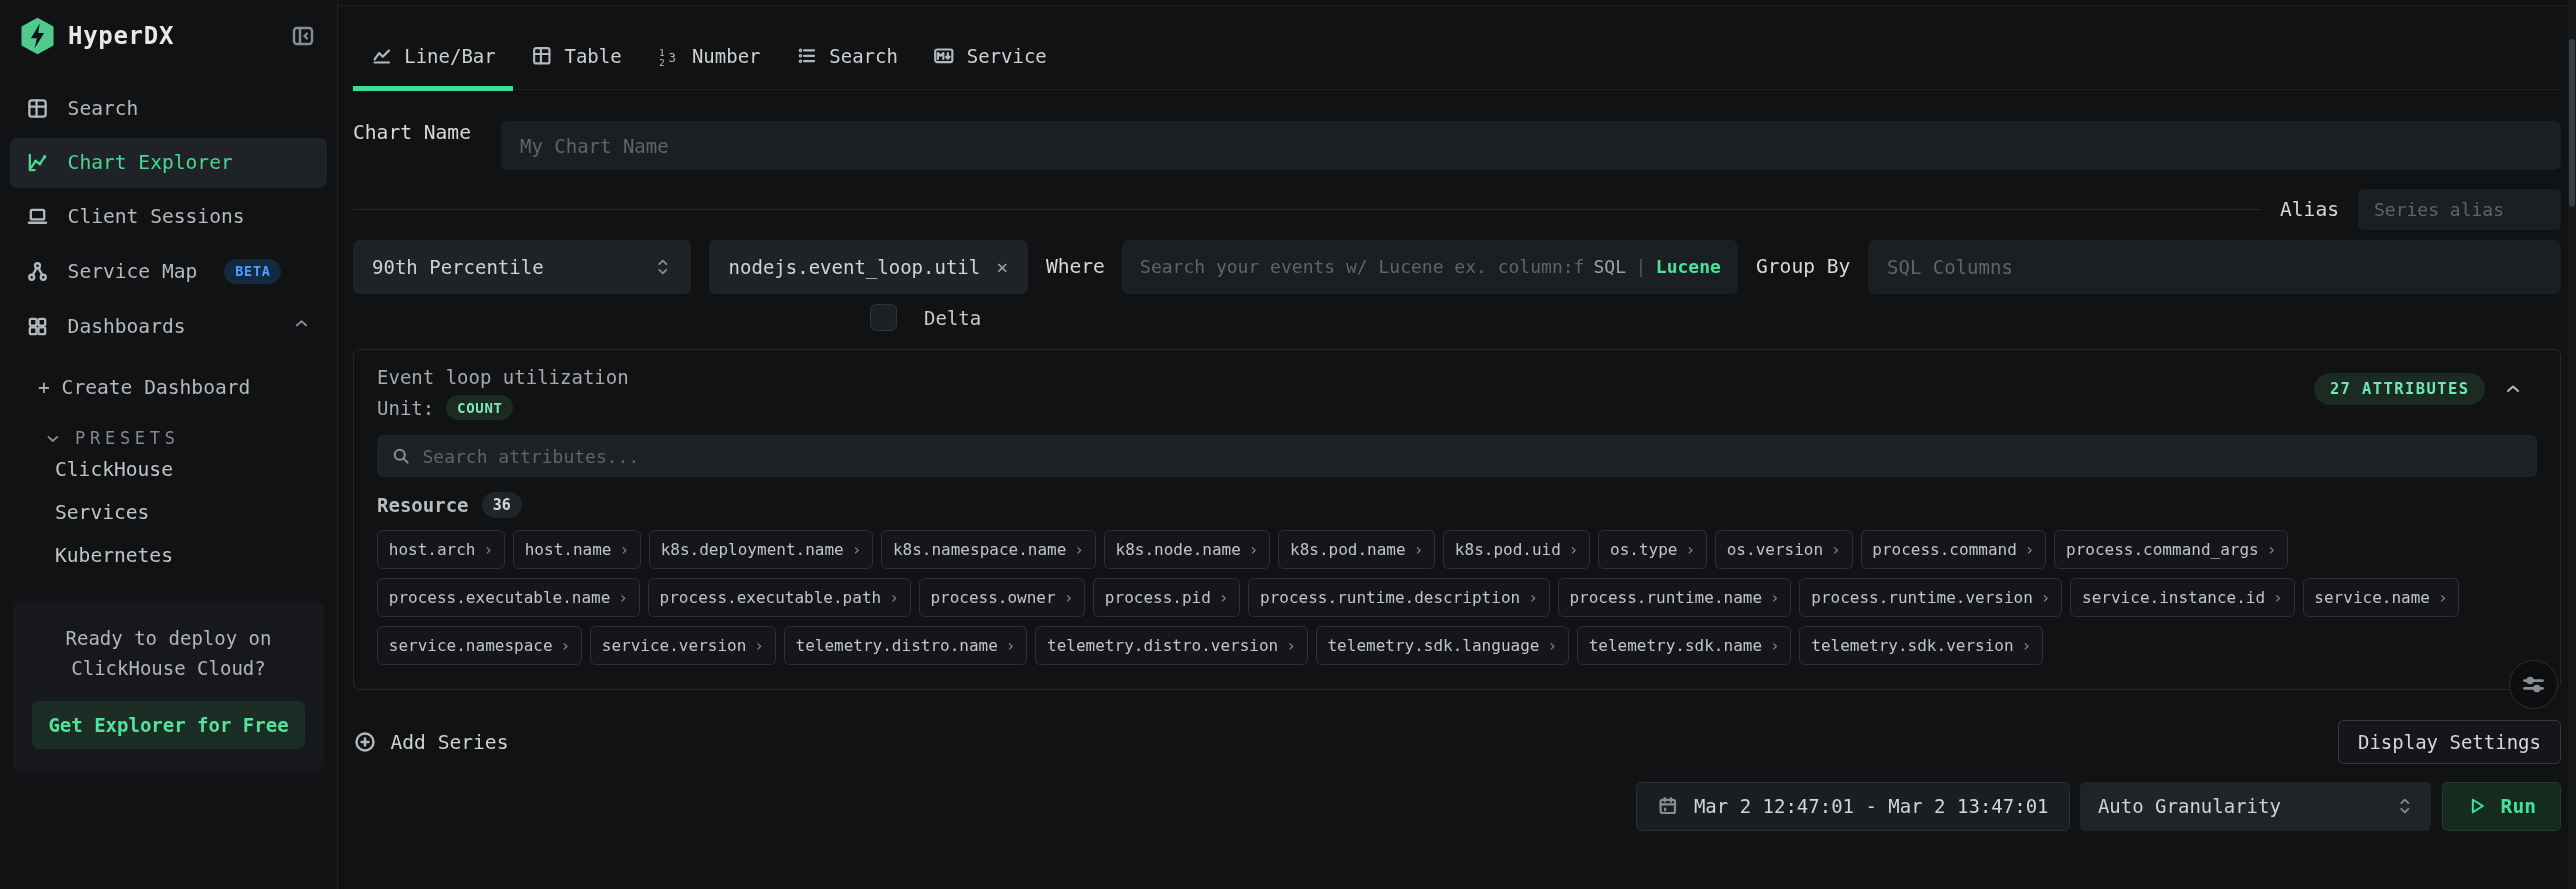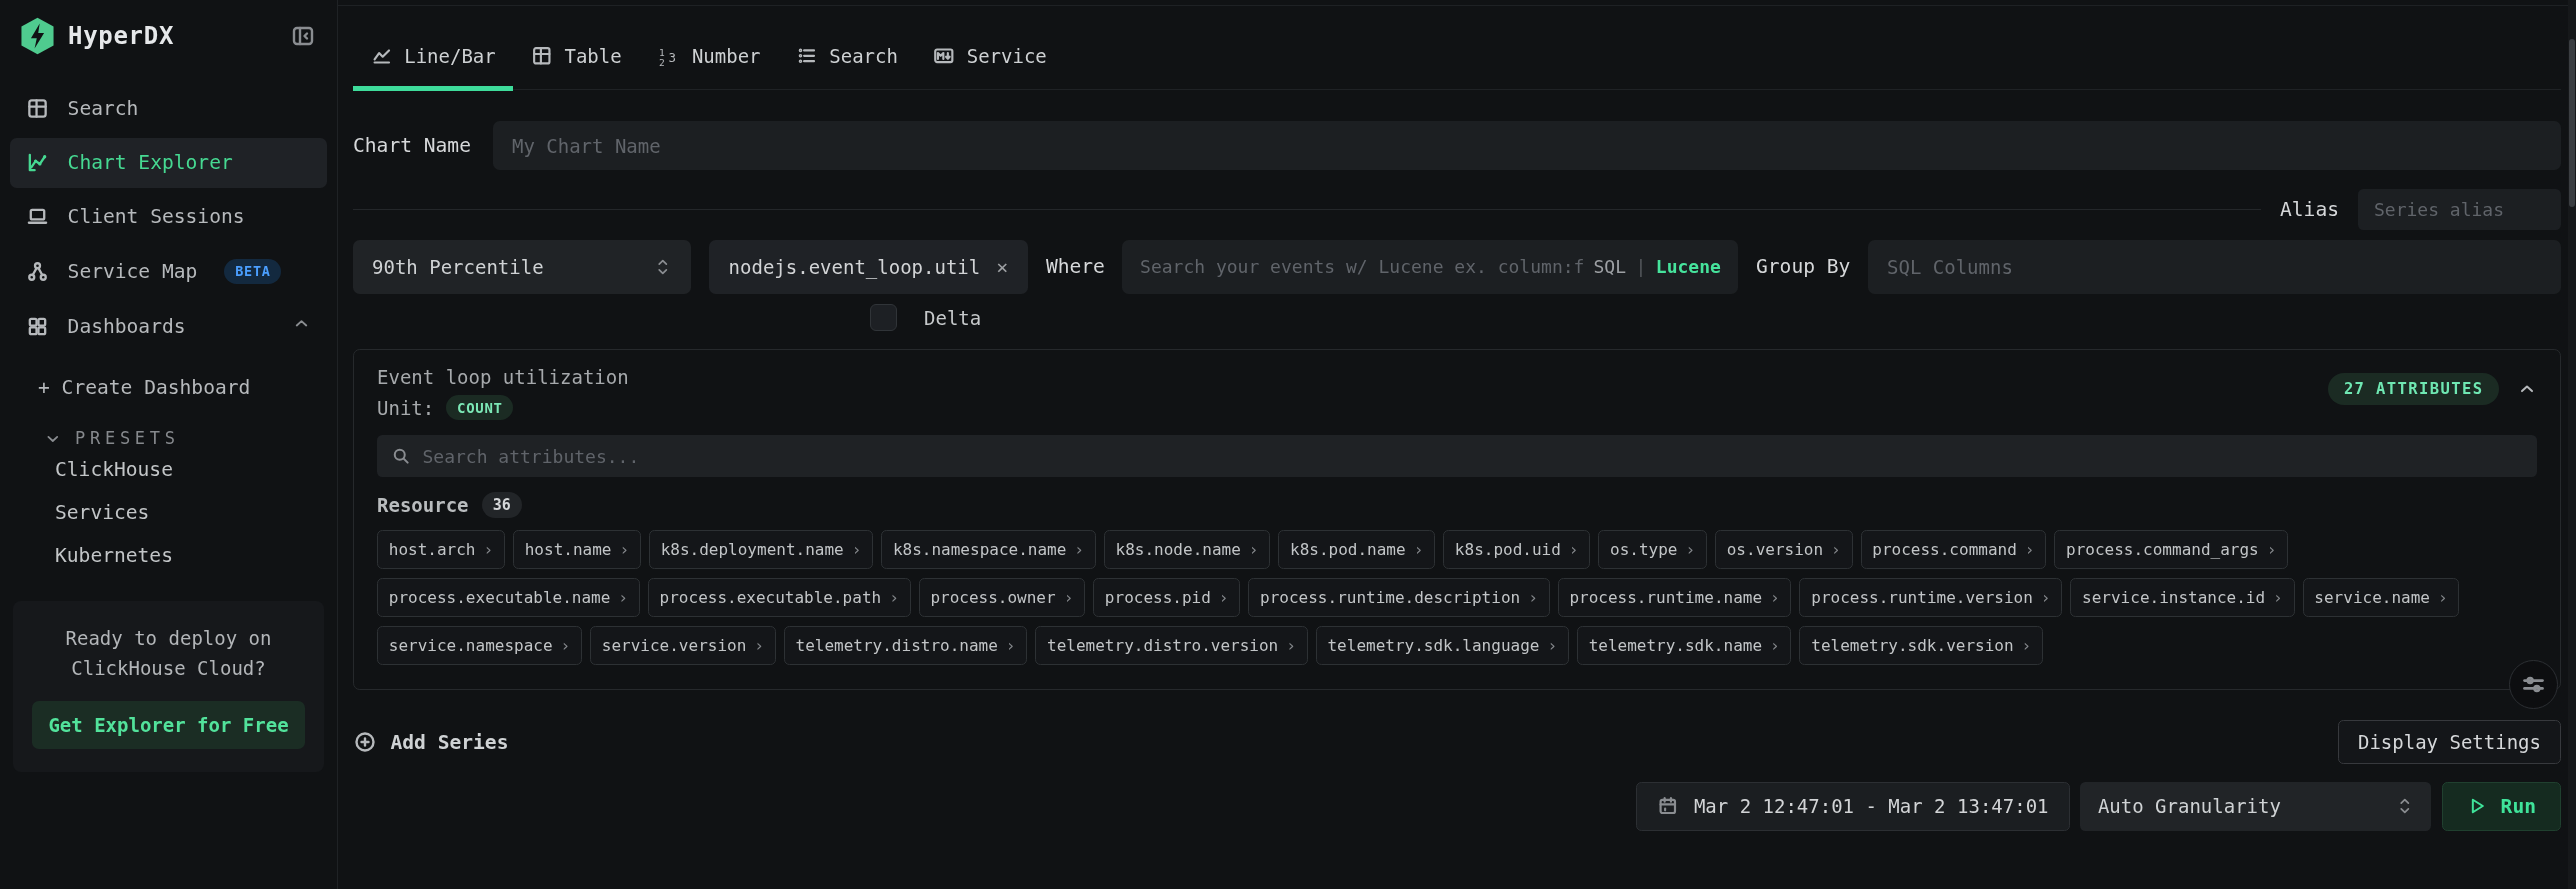--- a/index.html
+++ b/index.html
@@ -37,21 +37,21 @@
   
   .main { flex:1; position:relative; padding:0 15px; }
   .main::before { content:""; position:absolute; top:5.4px; left:0; right:0; height:0.7px; background:#1e2124; }
 
   .tabbar { display:flex; align-items:stretch; border-bottom:1.4px solid #1f2225; margin-top:27px; }
   .tab { display:flex; align-items:center; gap:12px; font-size:19px; color:#ced1d3;
          padding:17.6px 17.6px 21.6px; position:relative; cursor:pointer; }
   .tab .tab-ico { display:flex; align-items:center; }
   .tab.active::after { content:""; position:absolute; left:0; right:0; bottom:-1.4px; height:4.7px; background:#3edc9b; }
 
-  .row-chart-name { display:flex; align-items:center; gap:22px; margin-top:31px; }
+  .row-chart-name { display:flex; align-items:flex-start; gap:30px; margin-top:31px; }
   .field-label { font-size:19.6px; color:#d6d8da; white-space:nowrap; }
   input { font-family:"DejaVu Sans Mono", monospace; border:none; outline:none; background:transparent;
           color:#cfd2d4; font-size:19px; }
   input::placeholder { color:#60646a; }
   .text-input { background:#1c1f22; border-radius:6.8px; height:49px; padding:0 19px; }
   .grow { flex:1; }
 
   .row-data-source { display:flex; align-items:center; gap:28px; margin-top:36px; }
   .select { background:#26292d; border-radius:6.8px; height:51px; display:flex; align-items:center;
             gap:15px; padding:0 17.6px; font-size:19.6px; color:#c9ccce; cursor:pointer; }
@@ -79,42 +79,42 @@
 
   .row-delta { display:flex; align-items:center; gap:27px; margin-top:10.8px; margin-left:517px; }
   .checkbox { width:27px; height:27px; border-radius:6px; background:#1d2024; border:1.4px solid #303438; cursor:pointer; }
   .delta-label { font-size:19px; color:#c6c9cb; }
 
   .attrs-panel { margin-top:17.6px; border:0.7px solid #26292c; border-radius:6.8px; padding:16px 23px 24px; position:relative; }
   .attrs-title { font-size:19px; color:#a6a9ac; }
   .unit-row { margin-top:6.8px; display:flex; align-items:center; gap:12px; font-size:19px; color:#a6a9ac; }
   .count-badge { background:#1b2b23; color:#7ce8b6; font-weight:bold; font-size:14px; padding:4.7px 10.8px;
                  border-radius:675px; letter-spacing:0.7px; }
-  .attrs-badge-row { position:absolute; top:23px; right:23px; display:flex; align-items:center; gap:17.6px; }
+  .attrs-badge-row { position:absolute; top:23px; right:37px; display:flex; align-items:center; gap:17.6px; }
   .attrs-badge { background:#1b2b23; color:#6fe7b2; font-size:15.5px; font-weight:bold; padding:6.8px 16px;
                  border-radius:675px; letter-spacing:1.4px; white-space:nowrap; }
   .attr-search { margin-top:15px; background:#1f2225; border-radius:5.4px; height:42px; display:flex;
                  align-items:center; gap:12px; padding:0 13.5px; }
   .attr-search input { flex:1; font-size:18px; }
   .group-row { margin-top:15px; display:flex; align-items:center; gap:13.5px; }
   .group-label { font-size:19px; font-weight:bold; color:#b9bcbe; }
   .group-count { background:#222528; border-radius:675px; font-size:15px; font-weight:bold;
                  padding:4px 10.8px; color:#d5d7d9; }
   .chips { margin-top:12px; display:flex; flex-wrap:wrap; gap:9.5px 8px; }
   .chip { border:0.7px solid #2d3134; background:#141619; border-radius:5.4px; padding:8.8px 10.8px;
           font-size:16px; color:#c2c5c7; display:flex; align-items:center; gap:8px; cursor:pointer;
           white-space:nowrap; }
   .chip-arrow { color:#84878b; font-size:16px; }
 
   .floating-btn { position:absolute; right:17.6px; top:660px; width:49px; height:49px; border-radius:50%;
                   background:#0d0e10; border:1.4px solid #2c2f33; display:flex; align-items:center;
                   justify-content:center; cursor:pointer; z-index:5; }
 
   .footer-row { margin-top:30px; display:flex; align-items:center; justify-content:space-between; }
-  .add-series { display:flex; align-items:flex-end; gap:13.5px; font-size:19.6px; color:#cfd2d4; cursor:pointer;font-weight:bold; }
+  .add-series { display:flex; align-items:flex-end; gap:13.5px; font-size:19.6px; color:#cfd2d4; cursor:pointer; }
   .display-settings-btn { background:#141619; border:1.4px solid #37393d; border-radius:5.4px; padding:10px 19px;
                           font-size:19px; color:#d6d8da; cursor:pointer; font-family:"DejaVu Sans Mono", monospace; }
 
   .bottom-row { margin-top:17.6px; display:flex; justify-content:flex-end; gap:10.8px; }
   .date-box { background:#1b1e21; border:0.7px solid #2c2f33; border-radius:5.4px; height:49px; display:flex;
               align-items:center; gap:15px; padding:0 20px; font-size:19px; color:#d2d4d6; cursor:pointer; }
   .granularity { background:#212427; border-radius:5.4px; width:351px; height:49px; display:flex;
                  align-items:center; justify-content:space-between; padding:0 17.6px; font-size:19px;
                  color:#cfd2d4; cursor:pointer; }
   .run-btn { background:#152b20; border:0.7px solid #20402f; border-radius:5.4px; height:49px; padding:0 24px;

